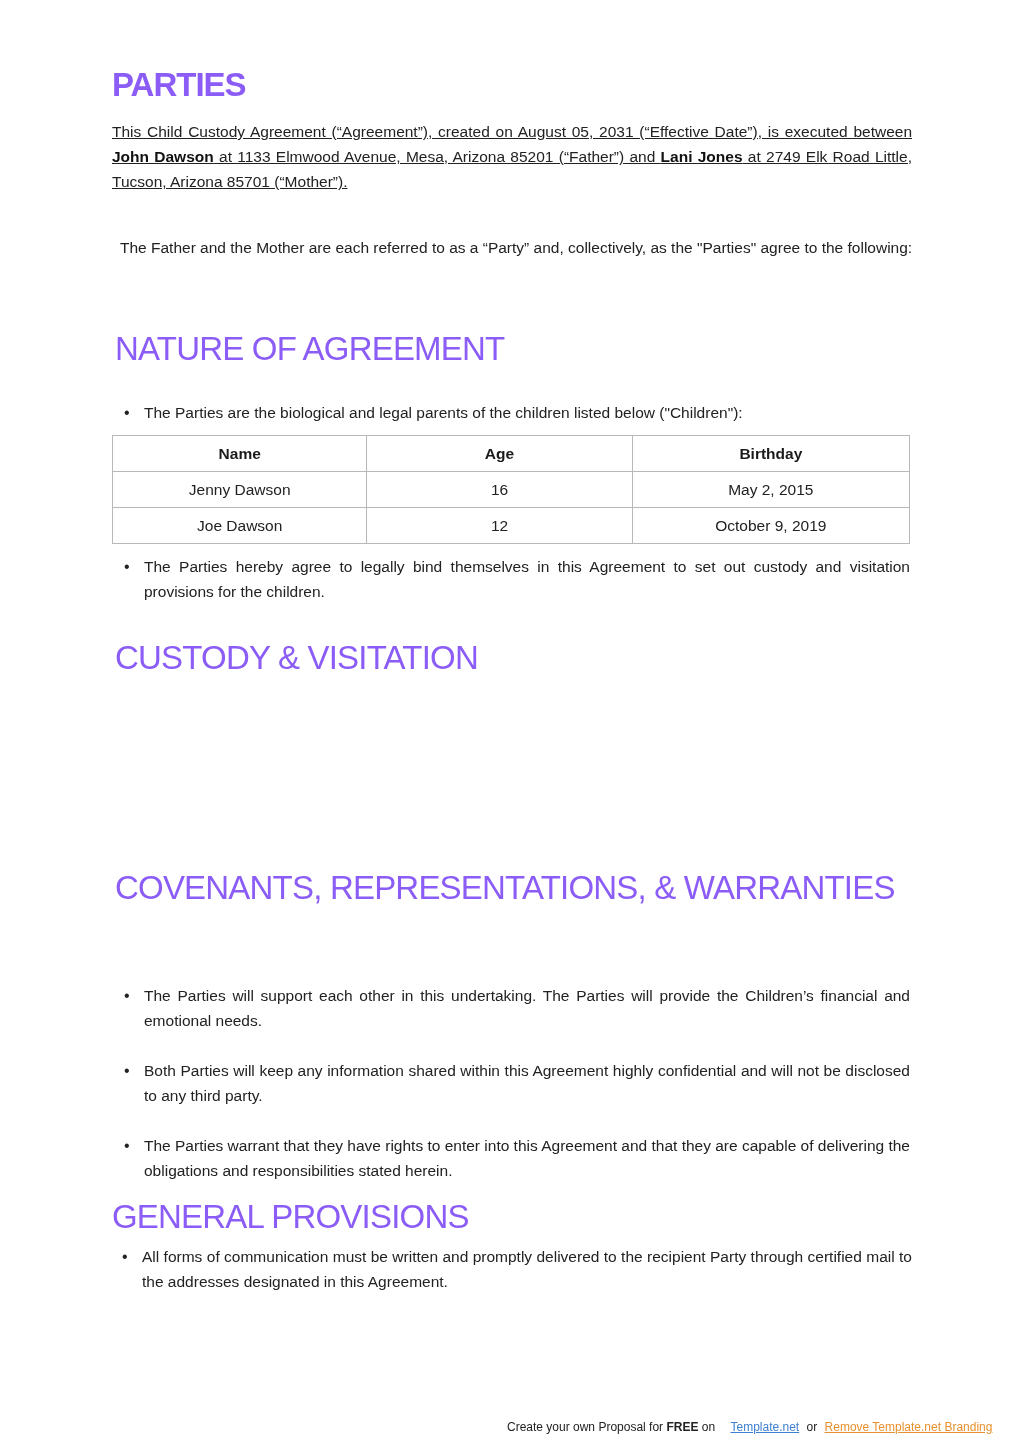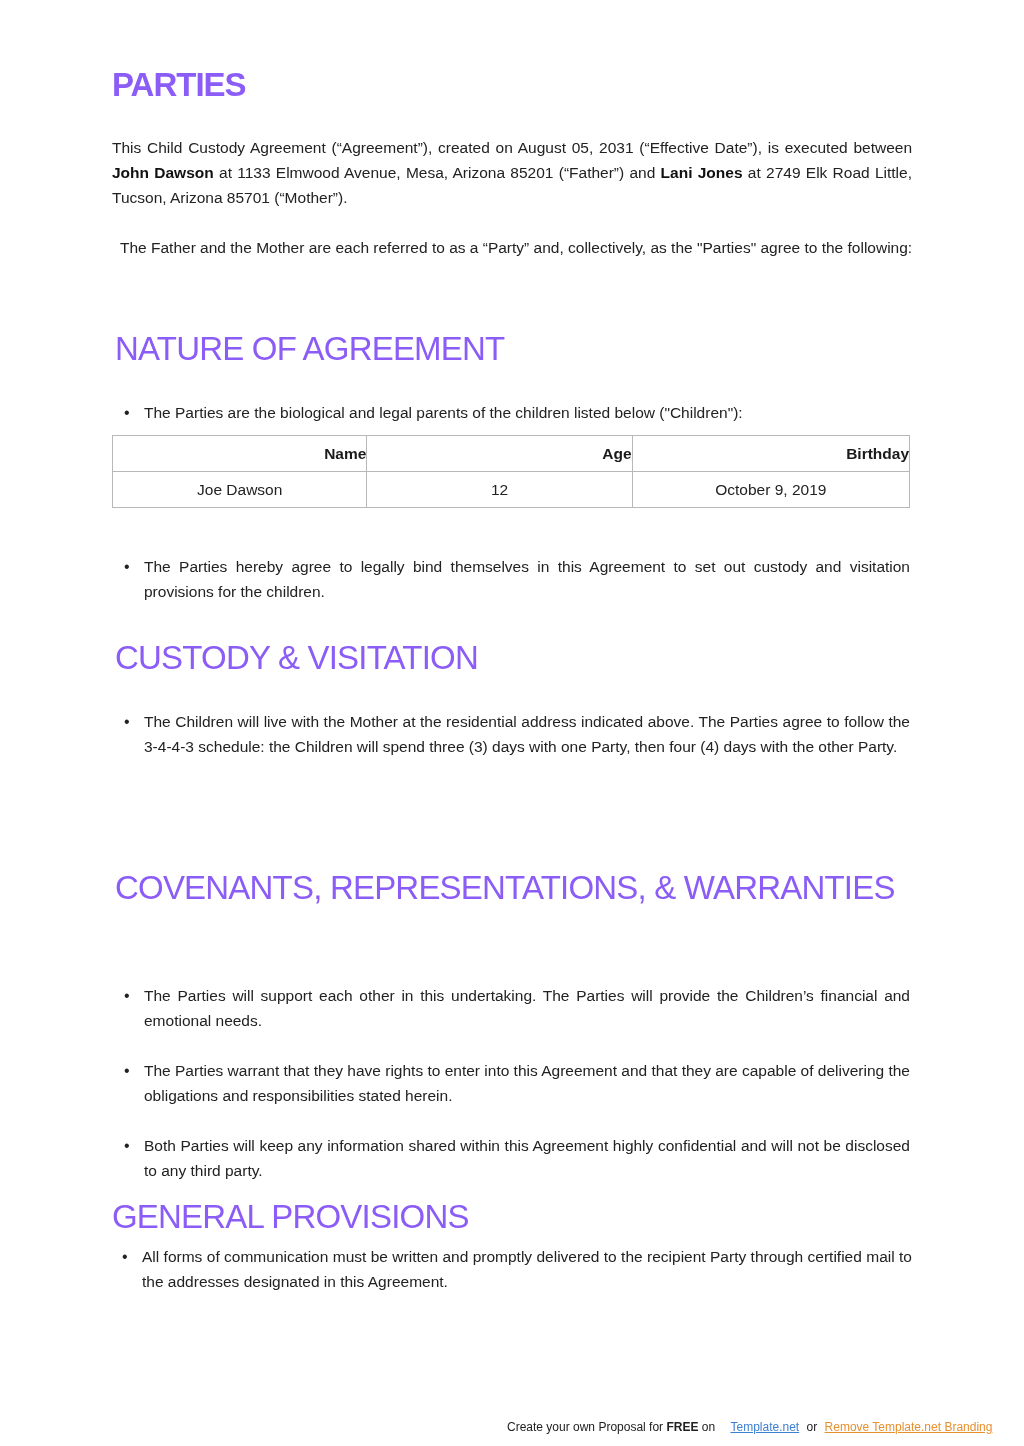--- a/index.html
+++ b/index.html
@@ -12,40 +12,40 @@
     h1, h2 {
       font-family: "Liberation Sans", sans-serif;
       font-weight: normal; color: #8b5cf6; margin: 0; letter-spacing: -0.5px;
     }
     .h-parties { position: absolute; top: 66px; left: 0; font-size: 33px; font-weight: bold; letter-spacing: -1px; }
     .h-nature { position: absolute; top: 330px; left: 3px; font-size: 33px; letter-spacing: -0.8px; }
     .h-custody { position: absolute; top: 639px; left: 3px; font-size: 33px; letter-spacing: -0.8px; }
     .h-cov { position: absolute; top: 869px; left: 3px; font-size: 33px; letter-spacing: -0.8px; }
     .h-gen { position: absolute; top: 1174px; left: 0; font-size: 33px; letter-spacing: -0.8px; margin-top: 24px; }
     p, li { font-size: 15.5px; line-height: 25px; text-align: justify; margin: 0; }
-    .p1 { position: absolute; top: 135px; left: 0; width: 800px; }
+    .p1 { position: absolute; top: 119px; left: 0; width: 800px; text-decoration: underline; }
     .p2 { position: absolute; top: 235px; left: 8px; width: 800px; }
     b { font-weight: bold; color: #111; }
     ul { margin: 0; padding-left: 32px; list-style: none; }
     li { position: relative; }
     li::before { content: "•"; position: absolute; left: -20px; top: 0; font-size: 16px; }
     .ul-a { position: absolute; top: 400px; left: 0; width: 766px; }
     .ul-b { position: absolute; top: 554px; left: 0; width: 766px; }
     .ul-c { position: absolute; top: 709px; left: 0; width: 766px; }
     .ul-d { position: absolute; top: 983px; left: 0; width: 766px; }
     .ul-d li { margin-bottom: 25px; }
     .ul-e { position: absolute; top: 1244px; left: 0; width: 770px; padding-left: 30px; }
     table.children {
       position: absolute; top: 435px; left: 0; width: 798px; border-collapse: collapse;
       font-size: 15.5px;
     }
     table.children th, table.children td {
       border: 1px solid #b8b8b8; text-align: center; height: 35px; padding: 0;
     }
-    table.children th { font-weight: bold; color: #1a1a1a; text-align: right; }
+    table.children th { font-weight: bold; color: #1a1a1a; }
     .col1 { width: 254px; } .col2 { width: 265px; } .col3 { width: 277px; }
     .footer {
       position: absolute; top: 1420px; left: 507px; font-size: 12px; color: #222;
       white-space: nowrap;
     }
     .footer .free { font-weight: bold; }
     .footer a { text-decoration: underline; }
     .footer .link-blue { color: #3d7fd0; margin-left: 12px; }
     .footer .link-orange { color: #e8902e; }
     .footer .or { margin: 0 4px; }
@@ -72,43 +72,47 @@
   <table class="children">
     <thead>
       <tr>
         <th class="col1">Name</th>
         <th class="col2">Age</th>
         <th class="col3">Birthday</th>
       </tr>
     </thead>
     <tbody>
       <tr>
+        <td>Jenny Dawson</td>
+        <td>16</td>
+        <td>May 2, 2015</td>
+      </tr>
+      <tr>
         <td>Joe Dawson</td>
         <td>12</td>
         <td>October 9, 2019</td>
       </tr>
     </tbody>
   </table>
 
   <ul class="ul-b">
     <li>The Parties hereby agree to legally bind themselves in this Agreement to set out custody and visitation provisions for the children.</li>
   </ul>
 
   <h2 class="h-custody">CUSTODY &amp; VISITATION</h2>
 
   <ul class="ul-c">
-    <li>The Children will live with the Mother at the residential address indicated above. The Parties agree to follow the 3-4-4-3 schedule: the Children will spend three (3) days with one Party, then four (4) days with the other Party.</li>
   </ul>
 
   <h2 class="h-cov">COVENANTS, REPRESENTATIONS, &amp; WARRANTIES</h2>
 
   <ul class="ul-d">
     <li>The Parties will support each other in this undertaking. The Parties will provide the Children’s financial and emotional needs.</li>
+    <li>Both Parties will keep any information shared within this Agreement highly confidential and will not be disclosed to any third party.</li>
     <li>The Parties warrant that they have rights to enter into this Agreement and that they are capable of delivering the obligations and responsibilities stated herein.</li>
-    <li>Both Parties will keep any information shared within this Agreement highly confidential and will not be disclosed to any third party.</li>
   </ul>
 
   <h2 class="h-gen">GENERAL PROVISIONS</h2>
 
   <ul class="ul-e">
     <li>All forms of communication must be written and promptly delivered to the recipient Party through certified mail to the addresses designated in this Agreement.</li>
   </ul>
 
 </div>
 

